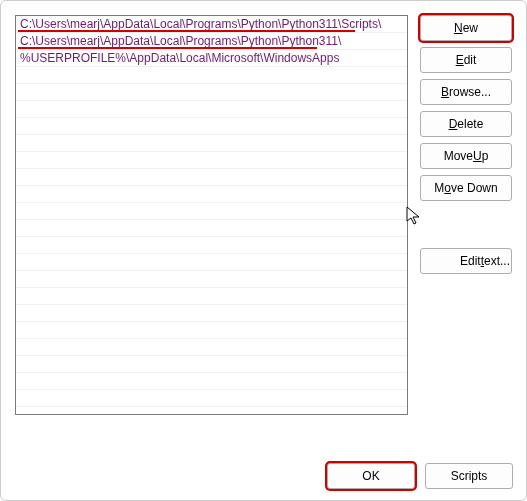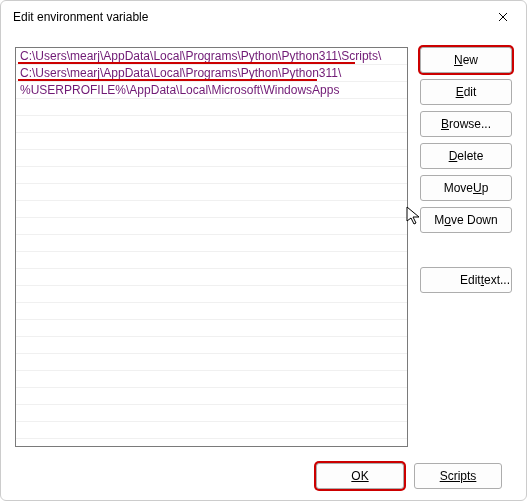--- a/index.html
+++ b/index.html
@@ -15,38 +15,30 @@
     .list-row { height: 17px; line-height: 17px; padding: 0 4px; border-bottom: 1px solid #f0f0f0; font-size: 12px; color: #701a75; white-space: nowrap; overflow: hidden; }
     .underline { position: relative; }
     .underline::after { content: ""; position: absolute; left: 2px; bottom: 0px; height: 2px; background: #c00; }
     .u1::after { right: 52px; }
     .u2::after { right: 90px; }
     .sidebar { width: 92px; display: flex; flex-direction: column; gap: 6px; }
     .btn { width: 92px; height: 26px; border: 1px solid #adadad; background: #fdfdfd; border-radius: 3px; font-size: 12px; color: #000; display: flex; align-items: center; justify-content: center; cursor: default; }
     .btn .ul { text-decoration: underline; }
     .hl-red { box-shadow: 0 0 0 2px #c00; }
     .gap-lg { }
-    .gap-md { margin-top: 28px; padding-left: 38px; }
-    .bottom { height: 48px; display: flex; align-items: center; justify-content: flex-end; gap: 10px; padding-right: 24px; text-decoration: underline; }
+    .gap-md { margin-top: 41px; padding-left: 38px; }
+    .bottom { height: 48px; display: flex; align-items: center; justify-content: flex-end; gap: 10px; padding-right: 13px; }
     .bottom .btn { width: 88px; }
     .cursor { position: absolute; left: 405px; top: 205px; pointer-events: none; }
     .rel { position: relative; }
   </style>
 </head>
 <body>
 
 <div class="window rel">
-  <div class="titlebar">
-    <span class="titlebar-text">Edit environment variable</span>
-    <button class="close-btn">
-      <svg viewBox="0 0 10 10">
-          <path d="M1 1 L9 9 M9 1 L1 9" stroke="#000" stroke-width="1" fill="none"></path>
-        </svg>
-    </button>
-  </div>
 
   <div class="content">
     <div class="list-wrap">
       <div class="listbox">
         <div class="list-row underline u1">C:\Users\mearj\AppData\Local\Programs\Python\Python311\Scripts\</div>
         <div class="list-row underline u2">C:\Users\mearj\AppData\Local\Programs\Python\Python311\</div>
         <div class="list-row">%USERPROFILE%\AppData\Local\Microsoft\WindowsApps</div>
         <div class="list-row"></div>
         <div class="list-row"></div>
         <div class="list-row"></div>

